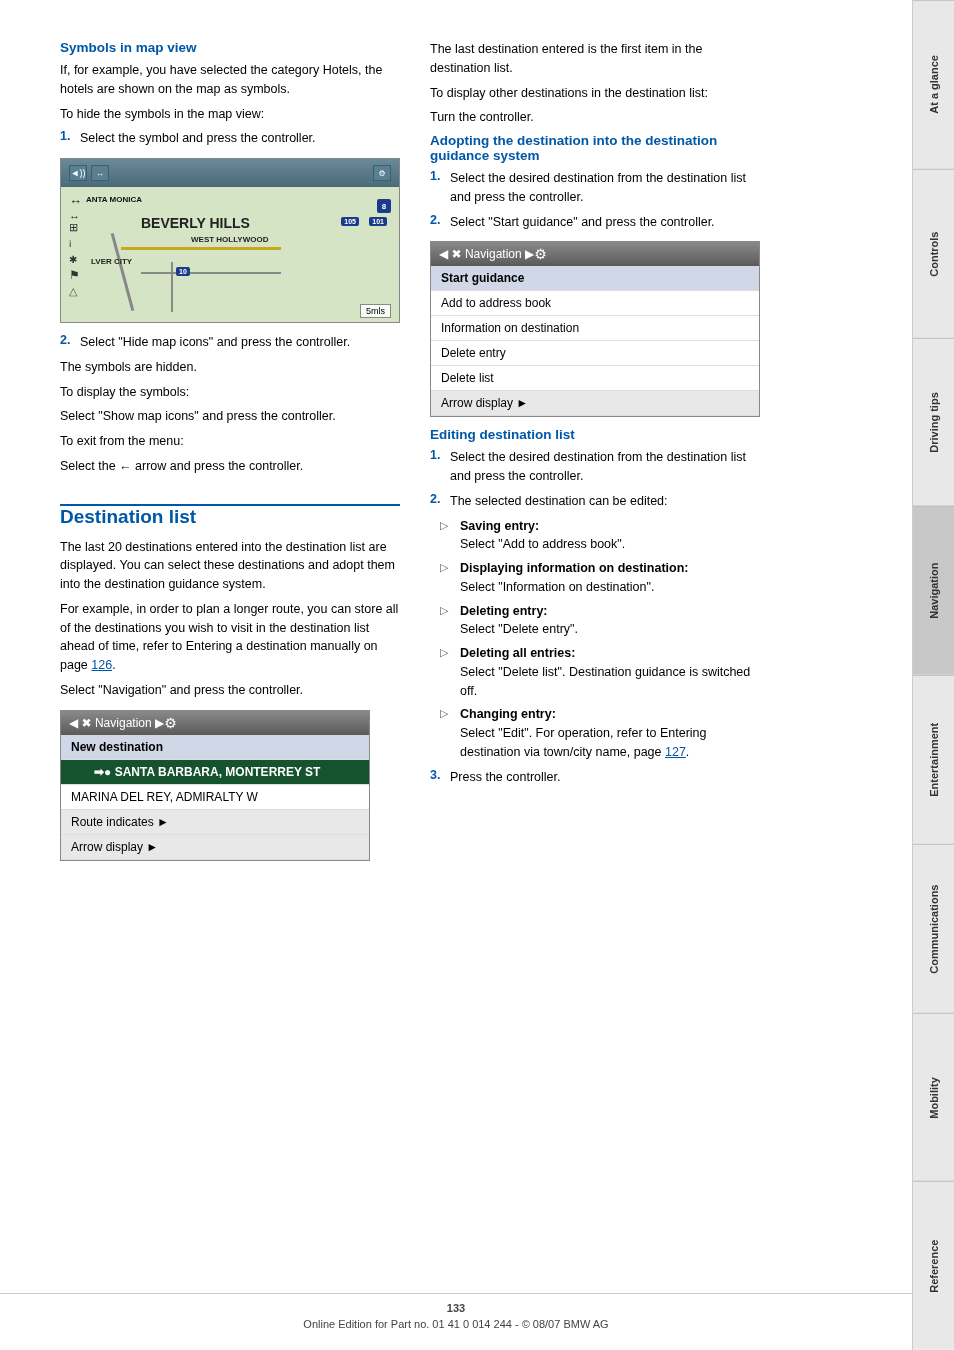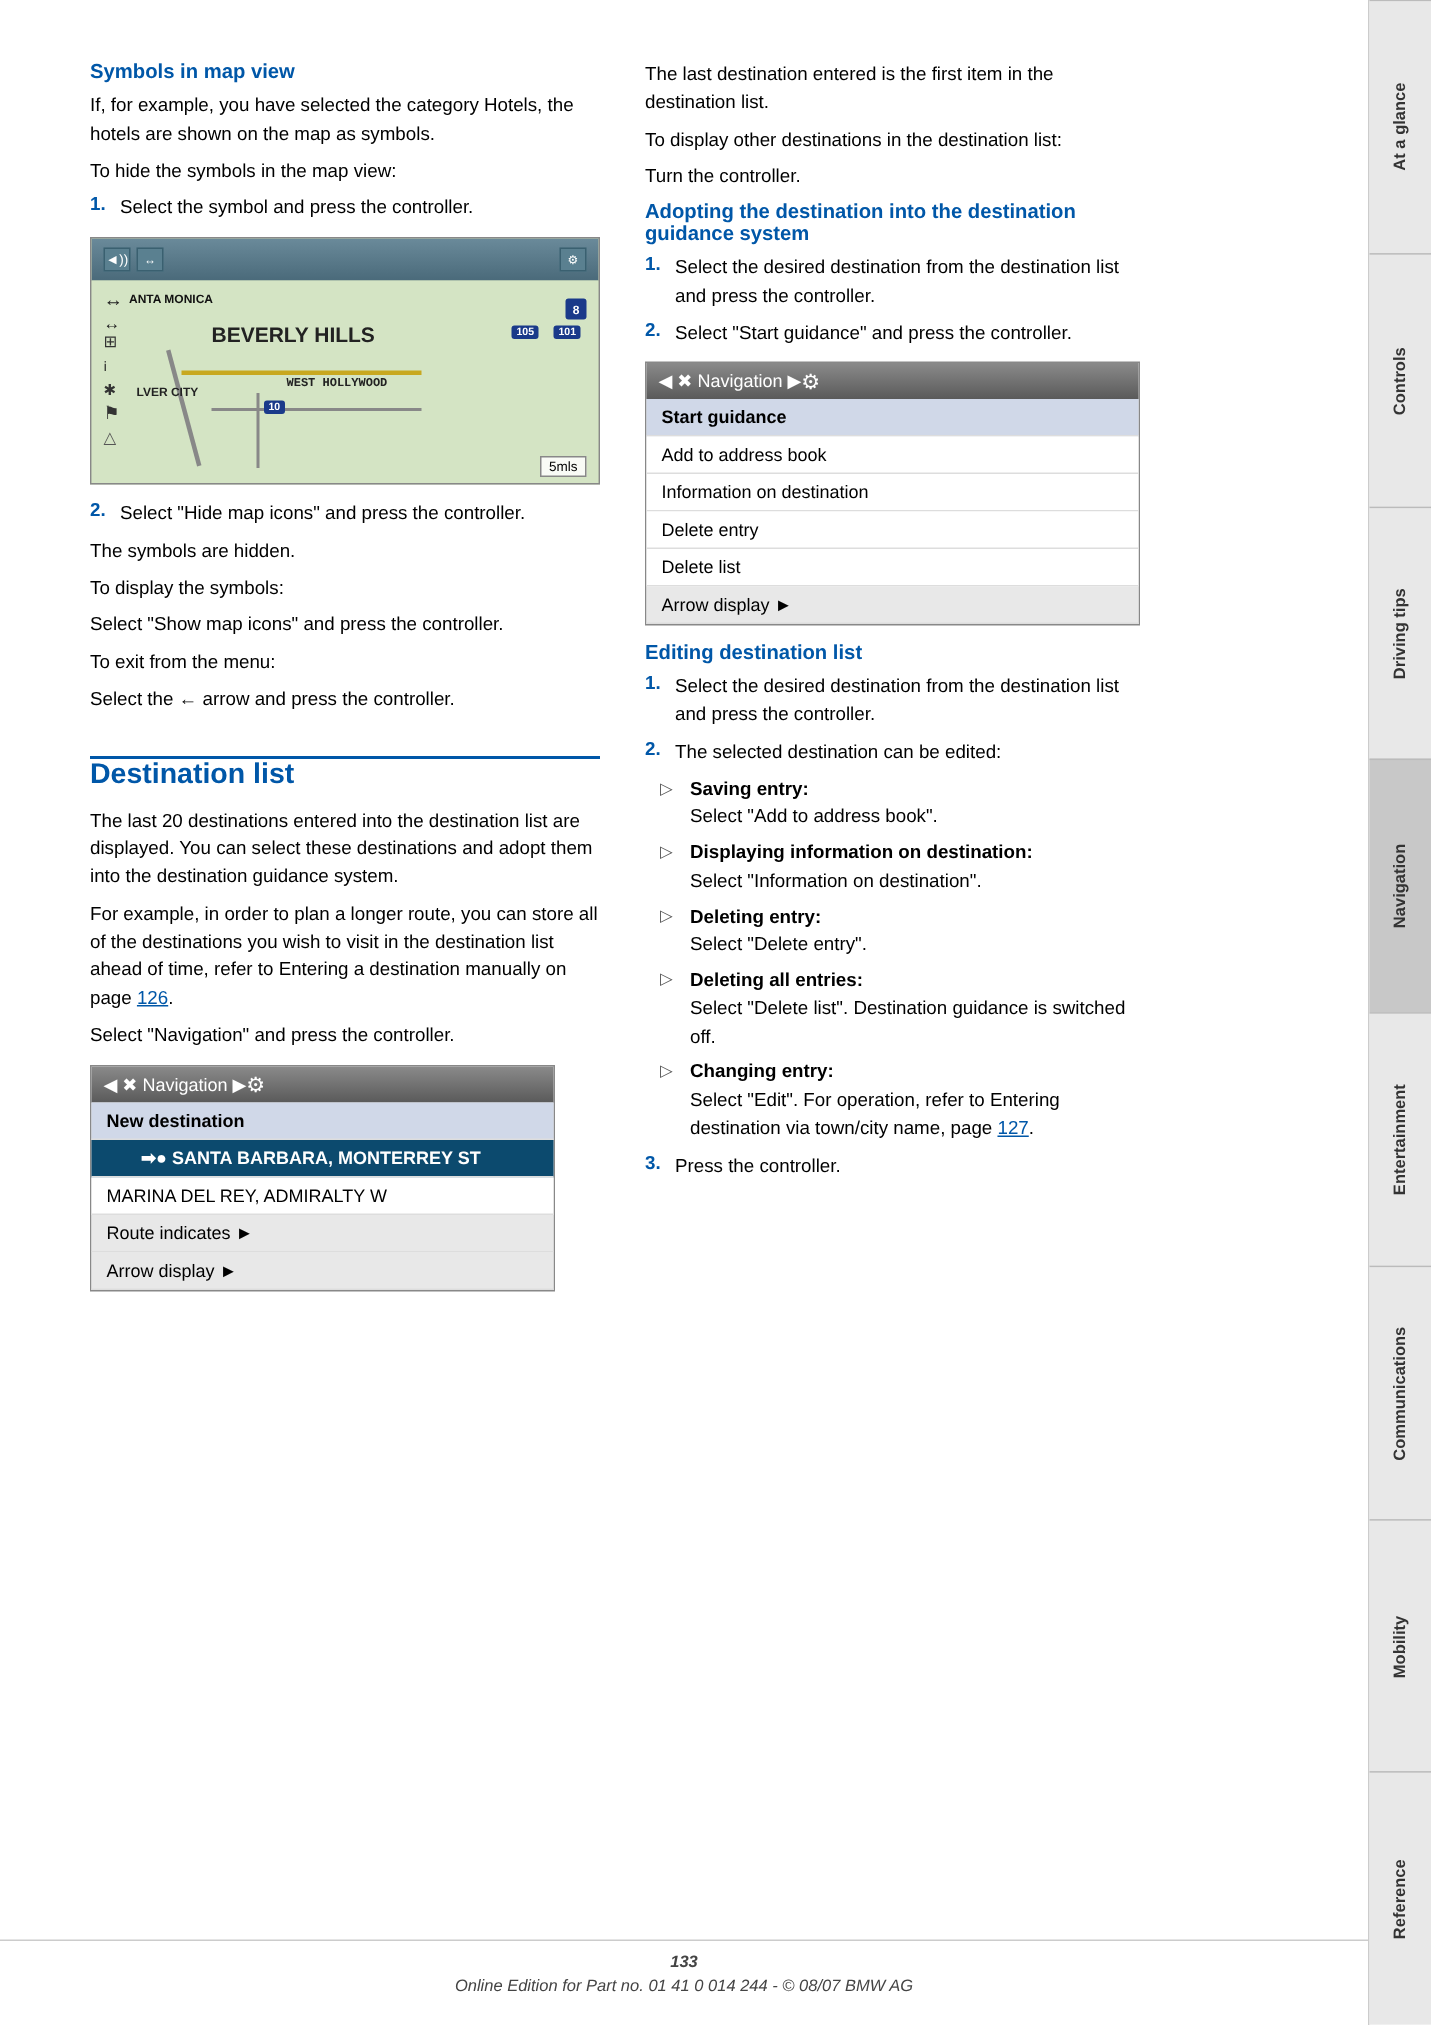--- a/index.html
+++ b/index.html
@@ -184,21 +184,21 @@
       font-size: 12px;
       background: #fff;
     }
 
     .nav-ui-item.highlighted {
       background: #d0d8e8;
       font-weight: bold;
     }
 
     .nav-ui-item.current-dest {
-      background: #0c4a6e;
+      background: #14532d;
       color: white;
       font-weight: bold;
       padding-left: 33px;
     }
 
     .nav-ui-item.gray-bg {
       background: #e8e8e8;
     }
 
     .nav-ui-item.with-arrow {
@@ -225,21 +225,20 @@
     .page-footer {
       position: absolute;
       bottom: 20px;
       left: 0;
       right: 42px;
       text-align: center;
       font-size: 11px;
       color: #444;
       border-top: 1px solid #ccc;
       padding-top: 8px;
-      font-style: italic;
     }
   </style>
 </head>
 <body>
 
 <div class="page-container">
 
   <div class="main-content">
 
     <div class="left-column">
@@ -293,21 +292,21 @@
             <span style="font-size:11px;color:#555;">△</span>
           </div>
 
           <div style="position:absolute;top:45px;left:60px;width:3px;height:80px;background:#888;transform:rotate(-15deg);"></div>
           <div style="position:absolute;top:60px;left:60px;width:160px;height:3px;background:#c8a820;"></div>
           <div style="position:absolute;top:75px;left:110px;width:2px;height:50px;background:#888;"></div>
           <div style="position:absolute;top:85px;left:80px;width:140px;height:2px;background:#888;"></div>
 
           <div style="position:absolute;top:28px;left:80px;font-size:14px;font-weight:bold;color:#222;">BEVERLY HILLS</div>
           <div style="position:absolute;top:70px;left:30px;font-size:8px;font-weight:bold;color:#222;">LVER CITY</div>
-          <div style="position:absolute;top:64px;left:130px;font-size:8px;font-weight:bold;color:#222;font-family:Liberation Mono, monospace;">WEST HOLLYWOOD</div>
+          <div style="position:absolute;top:48px;left:130px;font-size:8px;font-weight:bold;color:#222;">WEST HOLLYWOOD</div>
 
           <div style="position:absolute;top:30px;right:40px;background:#1a3a8a;color:white;font-size:7px;font-weight:bold;padding:1px 3px;border-radius:2px;">105</div>
           <div style="position:absolute;top:30px;right:12px;background:#1a3a8a;color:white;font-size:7px;font-weight:bold;padding:1px 3px;border-radius:2px;">101</div>
           <div style="position:absolute;top:80px;left:115px;background:#1a3a8a;color:white;font-size:7px;font-weight:bold;padding:1px 3px;border-radius:2px;">10</div>
 
           <div style="position:absolute;bottom:6px;right:8px;background:rgba(255,255,255,0.85);padding:1px 5px;font-size:9px;border:1px solid #888;">5mls</div>
 
           <div style="position:absolute;top:12px;right:8px;background:#1a3a8a;color:white;font-size:8px;font-weight:bold;width:14px;height:14px;display:flex;align-items:center;justify-content:center;border-radius:2px;">8</div>
         </div>
       </div>

